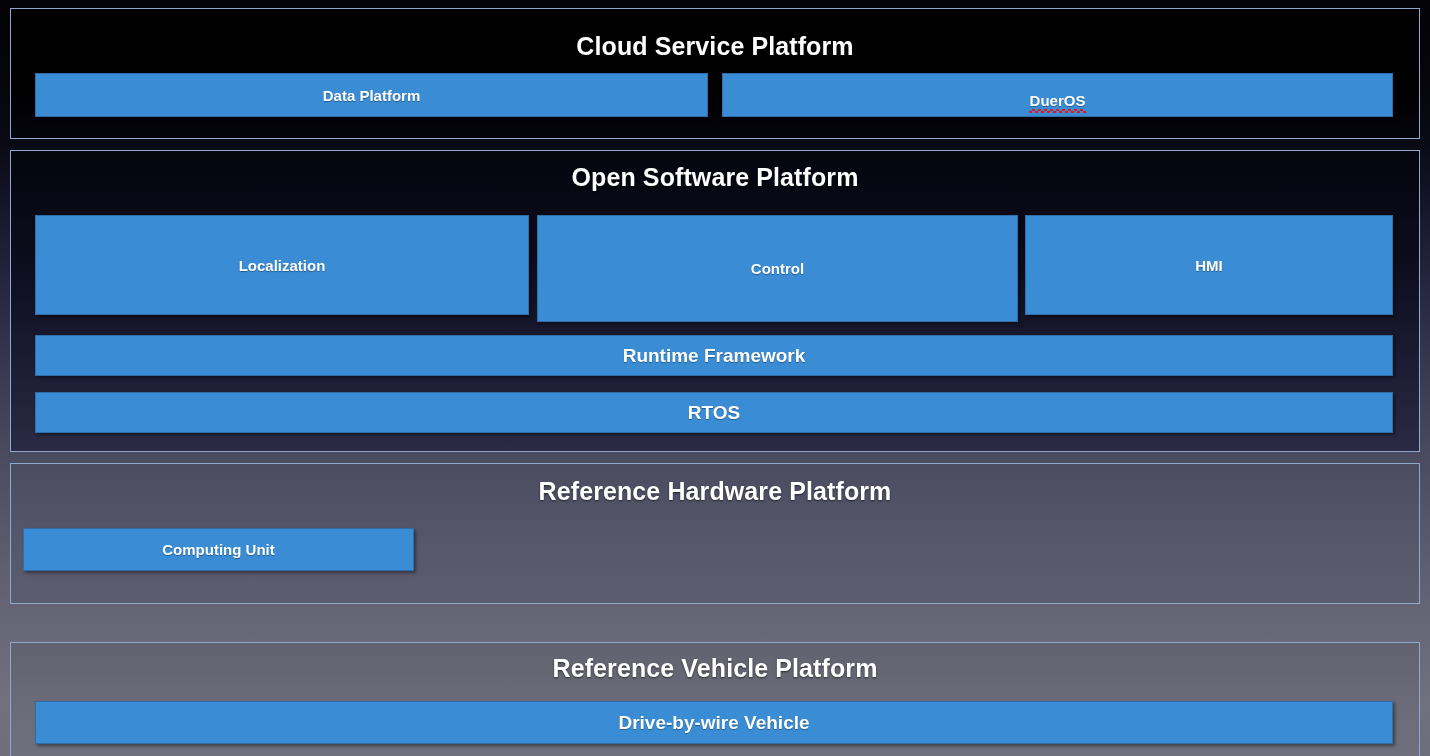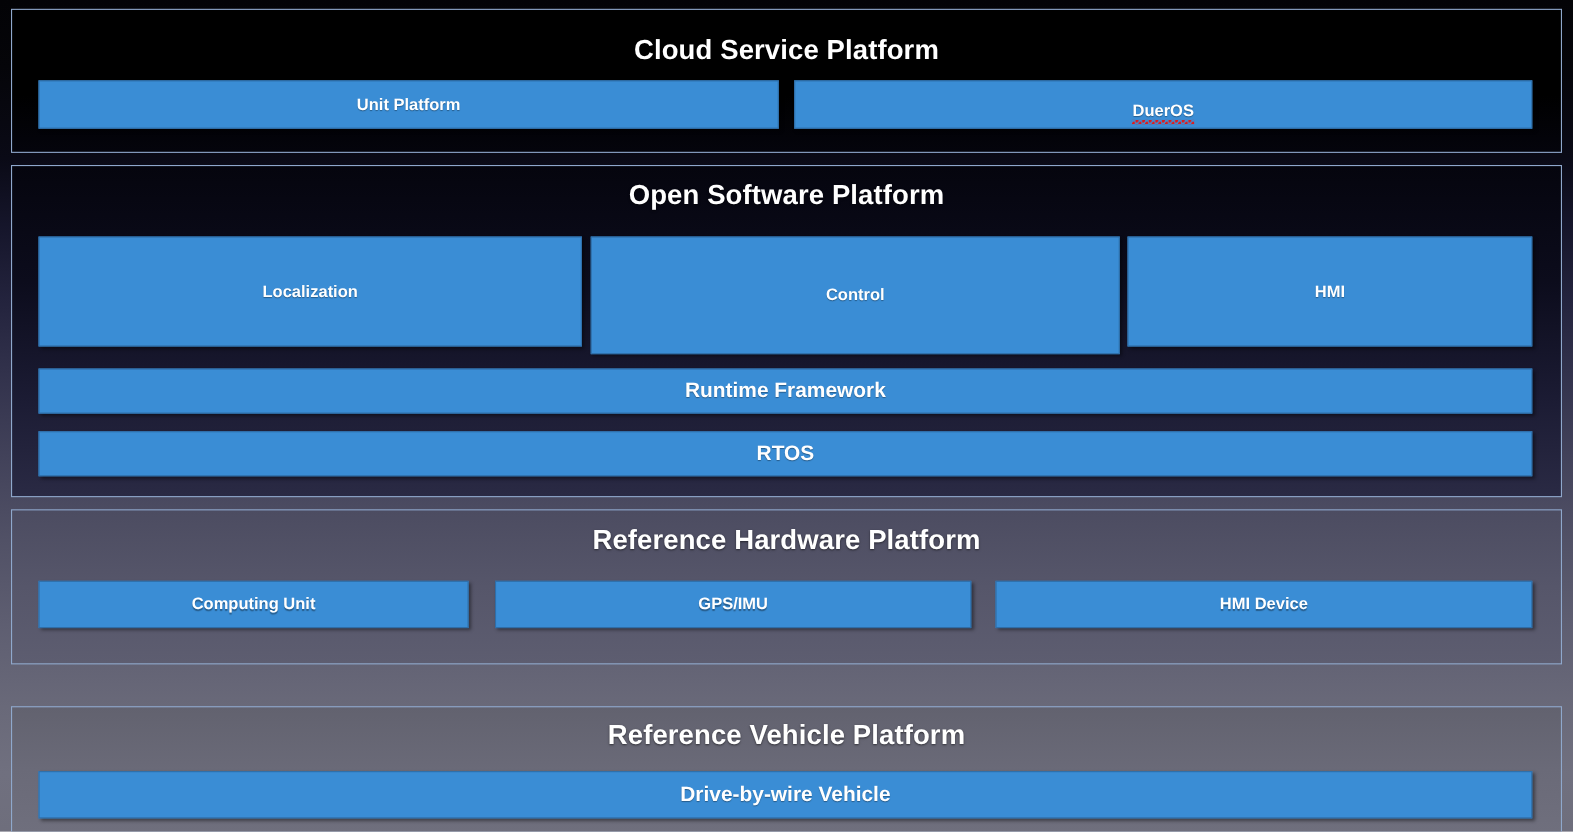--- a/index.html
+++ b/index.html
@@ -102,40 +102,40 @@
   #sw-hmi          { left: 1014px;top: 64px; width: 368px; height: 100px; }
   #sw-runtime      { left: 24px;  top: 184px; width: 1358px; height: 41px; }
   #sw-rtos         { left: 24px;  top: 241px; width: 1358px; height: 41px; }
 
   
   #panel-hardware {
     top: 463px; height: 141px;
     background: linear-gradient(to bottom,#4c4c61 0%,#56566a 50%,#5d5d70 100%);
   }
   #panel-hardware .panel-title { position: absolute; top: 15px; left: 0; }
-  #hw-computing  { left: 24px;  top: 64px; width: 391px; height: 43px; }
+  #hw-computing  { left: 12px;  top: 64px; width: 391px; height: 43px; }
   #hw-gpsimu     { left: 439px; top: 64px; width: 433px; height: 43px; }
   #hw-hmidevice  { left: 894px; top: 64px; width: 488px; height: 43px; }
 
   
   #panel-vehicle {
     top: 642px; height: 115px;
     background: linear-gradient(to bottom,#62626f 0%,#6a6a78 50%,#6f6f7d 100%);
   }
   #panel-vehicle .panel-title { position: absolute; top: 13px; left: 0; }
   #veh-drivebywire { left: 24px; top: 58px; width: 1358px; height: 43px; }
 </style>
 </head>
 <body>
 
 <section class="panel" id="panel-cloud">
   <div class="panel-title">Cloud Service Platform</div>
 
   <div class="blk" id="cloud-data-platform">
-    <span>Unit Platform</span>
+    <span>Data Platform</span>
   </div>
 
   <div class="blk" id="cloud-dueros">
     <span class="squiggle">DuerOS</span>
   </div>
 </section>
 
 <section class="panel" id="panel-software">
   <div class="panel-title">Open Software Platform</div>
 
@@ -160,27 +160,21 @@
   </div>
 </section>
 
 <section class="panel" id="panel-hardware">
   <div class="panel-title">Reference Hardware Platform</div>
 
   <div class="blk" id="hw-computing">
     <span>Computing Unit</span>
   </div>
 
-  <div class="blk" id="hw-gpsimu">
-    <span>GPS/IMU</span>
-  </div>
 
-  <div class="blk" id="hw-hmidevice">
-    <span>HMI Device</span>
-  </div>
 </section>
 
 <section class="panel" id="panel-vehicle">
   <div class="panel-title">Reference Vehicle Platform</div>
 
   <div class="blk wide" id="veh-drivebywire">
     <span>Drive-by-wire Vehicle</span>
   </div>
 </section>
 

